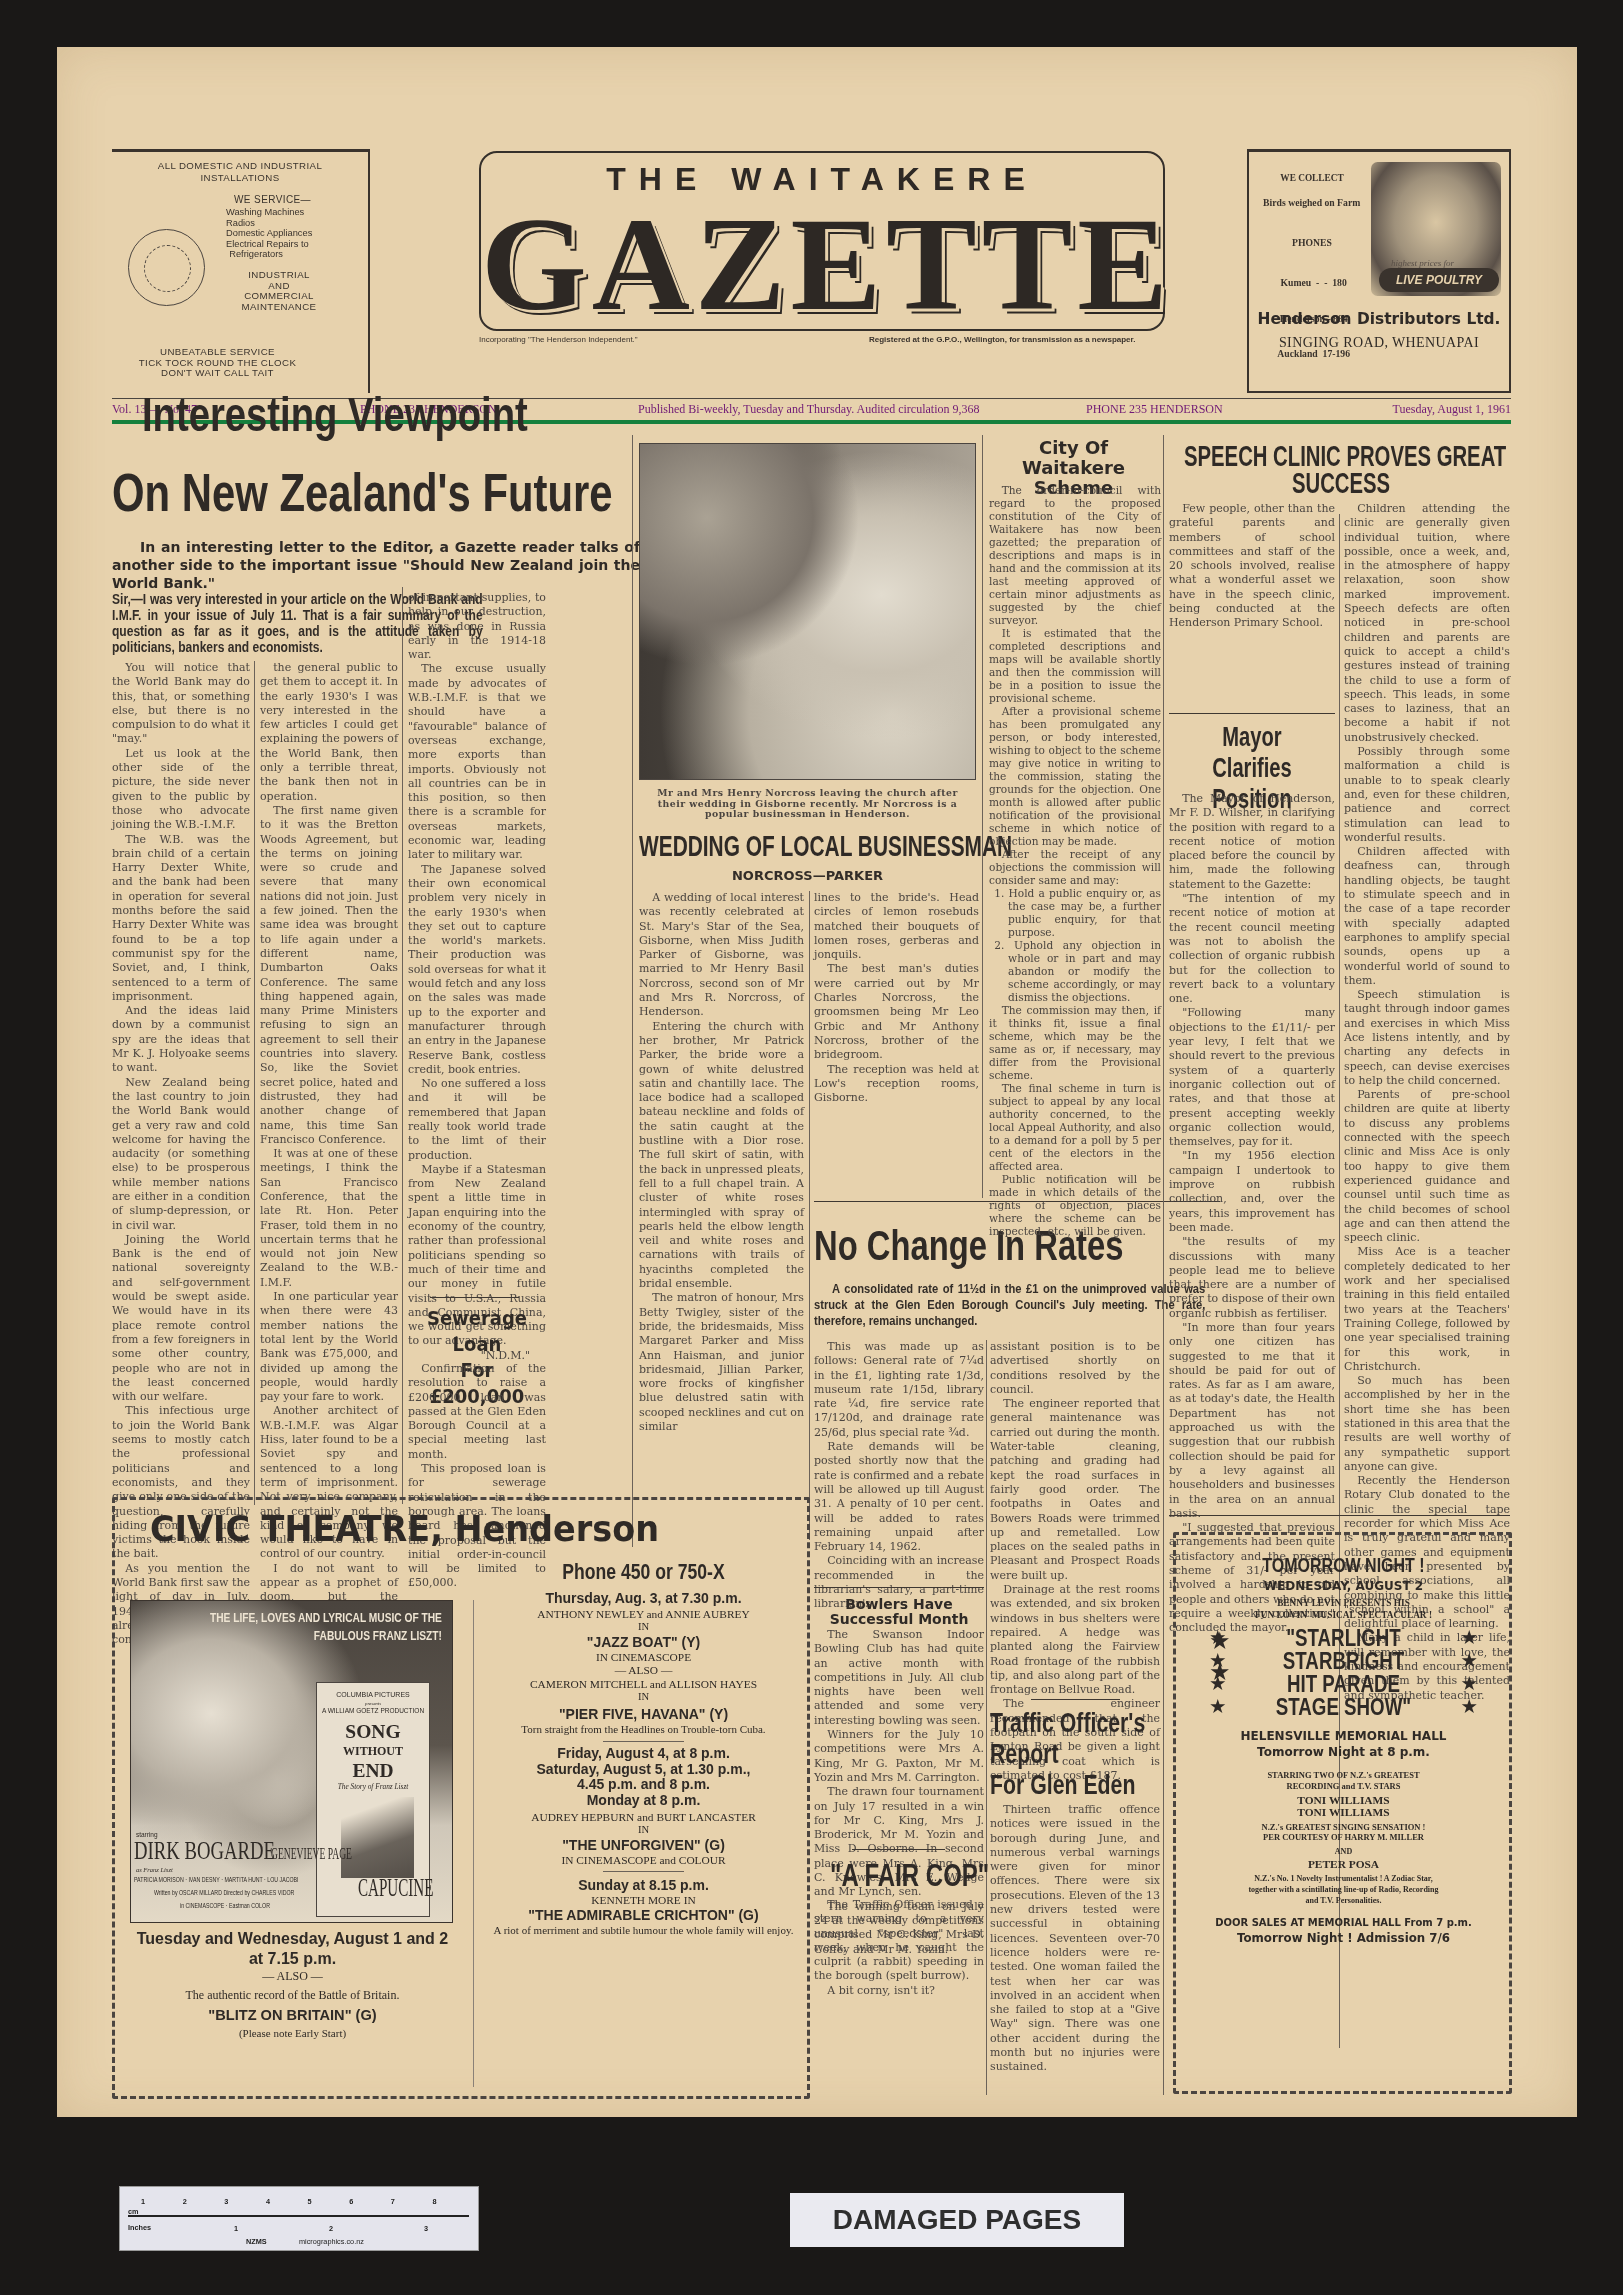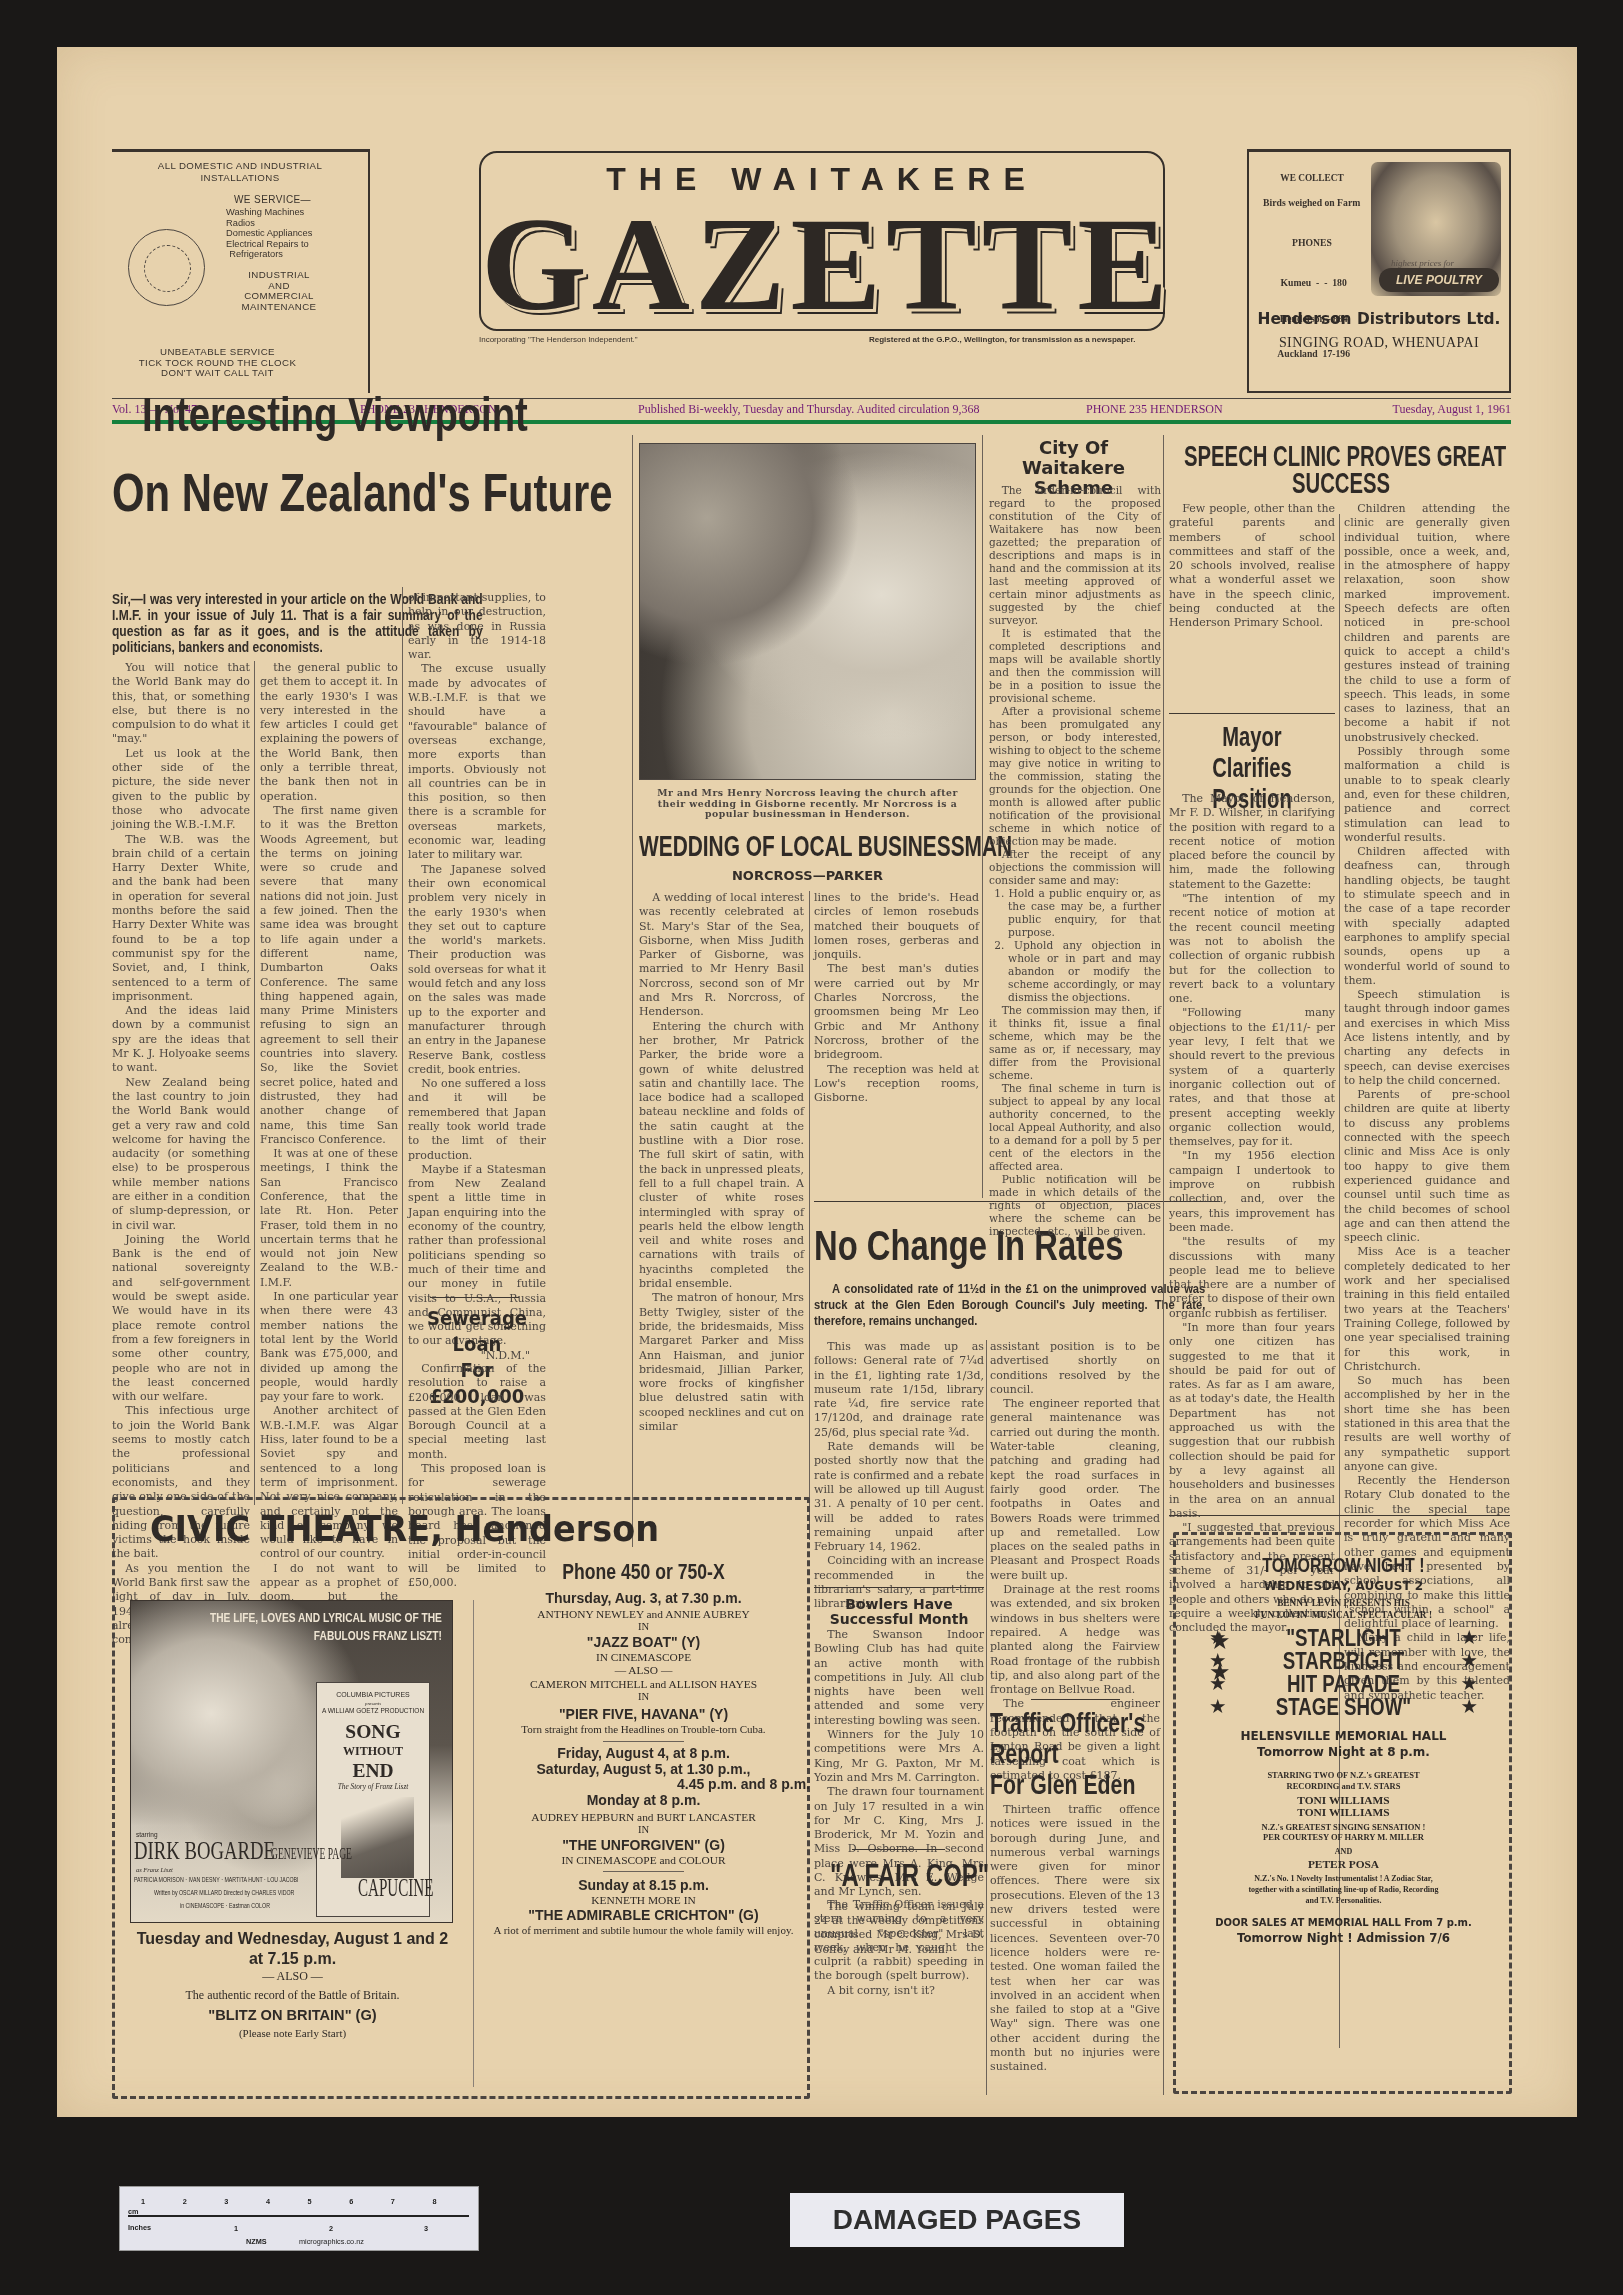--- a/index.html
+++ b/index.html
@@ -121,20 +121,21 @@
   <div class="abs infobar">
     <span style="left:0;">Vol. 13 — No. 47</span>
     <span style="left:248px;">PHONE 235 HENDERSON</span>
     <span style="left:526px;">Published Bi-weekly, Tuesday and Thursday.   Audited circulation 9,368</span>
     <span style="left:974px;">PHONE 235 HENDERSON</span>
     <span style="right:0;">Tuesday, August 1, 1961</span>
   </div>
 
   <div class="abs h-big" style="left:85px;top:339px;font-size:49px;transform:scaleX(0.78);">Interesting  Viewpoint</div>
   <div class="abs h-big" style="left:55px;top:414px;font-size:54px;transform:scaleX(0.775);">On New Zealand's Future</div>
+  <div class="abs deck" style="left:55px;top:491px;width:528px;text-indent:28px;">In an interesting letter to the Editor, a Gazette reader talks of another side to the important issue "Should New Zealand join the World Bank."</div>
   <div class="abs lead" style="left:55px;top:544px;">Sir,—I was very interested in your article on the World Bank and I.M.F. in your issue of July 11.  That is a fair summary of the question as far as it goes, and is the attitude taken by politicians, bankers and economists.</div>
 
   <div class="abs bodytext" style="left:55px;top:614px;width:138px;">
     <p>You will notice that the World Bank may do this, that, or something else, but there is no compulsion to do what it "may."</p>
     <p>Let us look at the other side of the picture, the side never given to the public by those who advocate joining the W.B.-I.M.F.</p>
     <p>The W.B. was the brain child of a certain Harry Dexter White, and the bank had been in operation for several months before the said Harry Dexter White was found to be a top communist spy for the Soviet, and, I think, sentenced to a term of imprisonment.</p>
     <p>And the ideas laid down by a communist spy are the ideas that Mr K. J. Holyoake seems to want.</p>
     <p>New Zealand being the last country to join the World Bank would get a very raw and cold welcome for having the audacity (or something else) to be prosperous while member nations are either in a condition of slump-depression, or in civil war.</p>
     <p>Joining the World Bank is the end of national sovereignty and self-government would be swept aside. We would have in its place remote control from a few foreigners in some other country, people who are not in the least concerned with our welfare.</p>
     <p>This infectious urge to join the World Bank seems to mostly catch the professional politicians and economists, and they give only one side of the question, carefully hiding from the future victims the hook inside the bait.</p>
@@ -328,21 +329,21 @@
     <div class="sans" style="font-size:14px;line-height:18px;">"JAZZ BOAT"  (Y)</div>
     <div class="serif" style="font-size:11.4px;line-height:13px;">IN  CINEMASCOPE</div>
     <div class="serif" style="font-size:11.4px;line-height:13px;">— ALSO —</div>
     <div class="serif" style="font-size:11.4px;line-height:14px;">CAMERON MITCHELL and ALLISON HAYES</div>
     <div class="serif" style="font-size:10.6px;line-height:12px;">IN</div>
     <div class="sans" style="font-size:14px;line-height:18px;margin-top:1.6px;">"PIER FIVE, HAVANA"  (Y)</div>
     <div class="serif" style="font-size:11px;line-height:13px;">Torn straight from the Headlines on Trouble-torn Cuba.</div>
     <div style="width:81px;height:0.8px;background:#6b6259;margin:4.9px auto;"></div>
     <div class="sans" style="font-size:14px;line-height:15.4px;">Friday, August 4, at 8 p.m.</div>
     <div class="sans" style="font-size:14px;line-height:15.4px;">Saturday, August 5, at 1.30 p.m.,</div>
-    <div class="sans" style="font-size:14px;line-height:15.4px;text-align:right;">4.45 p.m. and 8 p.m.</div>
+    <div class="sans" style="font-size:14px;line-height:15.4px;">4.45 p.m. and 8 p.m.</div>
     <div class="sans" style="font-size:14px;line-height:15.4px;">Monday at 8 p.m.</div>
     <div class="serif" style="font-size:11.4px;line-height:14px;margin-top:1.6px;">AUDREY HEPBURN and BURT LANCASTER</div>
     <div class="serif" style="font-size:10.6px;line-height:12px;">IN</div>
     <div class="sans" style="font-size:14px;line-height:18px;">"THE UNFORGIVEN"  (G)</div>
     <div class="serif" style="font-size:11.4px;line-height:13px;">IN CINEMASCOPE and COLOUR</div>
     <div style="width:81px;height:0.8px;background:#6b6259;margin:4.9px auto;"></div>
     <div class="sans" style="font-size:14px;line-height:16px;">Sunday at 8.15 p.m.</div>
     <div class="serif" style="font-size:11.4px;line-height:14px;">KENNETH MORE IN</div>
     <div class="sans" style="font-size:14px;line-height:17px;">"THE ADMIRABLE CRICHTON" (G)</div>
     <div class="serif" style="font-size:11px;line-height:13px;">A riot of merriment and subtile humour the whole family will enjoy.</div>

